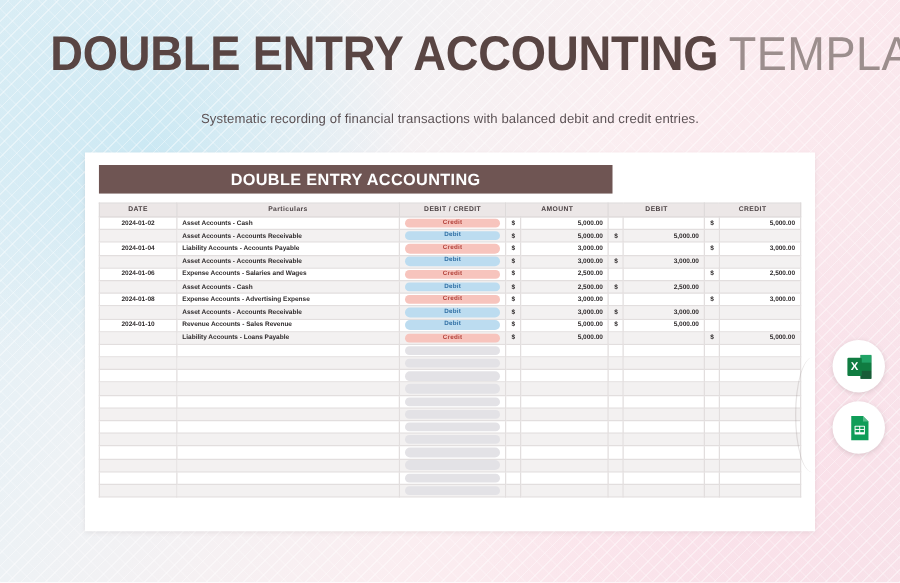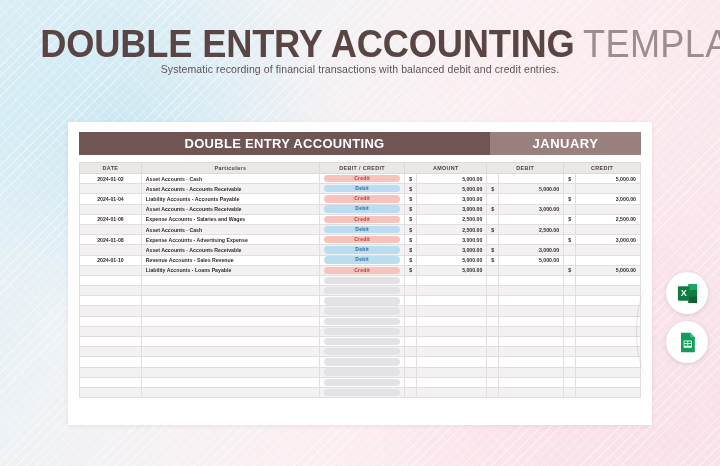--- a/index.html
+++ b/index.html
@@ -92,21 +92,21 @@
     font-weight: 400;
     font-size: 38px;
     color: #9c8e8d;
     letter-spacing: 0.4px;
     transform: scaleX(0.95);
     display: inline-block;
     transform-origin: left center;
     margin-left: 8px;
   }
   .subtitle {
-    margin-top: 0;
+    margin-top: 26px;
     font-size: 10.5px;
     color: #5d5356;
     letter-spacing: 0.1px;
   }
 
   
   .sheet {
     position: absolute;
     left: 68px;
     top: 122px;
@@ -260,21 +260,20 @@
   <div class="title-line">
     <span class="t-bold">DOUBLE ENTRY ACCOUNTING</span><span class="t-light">TEMPLATE</span>
   </div>
   <div class="subtitle">Systematic recording of financial transactions with balanced debit and credit entries.</div>
 </div>
 
 <div class="sheet">
 
   <div class="banner">
     <div class="banner-main">DOUBLE ENTRY ACCOUNTING</div>
-    <div class="banner-month">JANUARY</div>
   </div>
 
   <table class="ledger">
     <colgroup>
       <col style="width:58px">
         <col style="width:167px">
         <col style="width:80px">
       <col style="width:11px">
         <col style="width:66px">
       <col style="width:11px">

